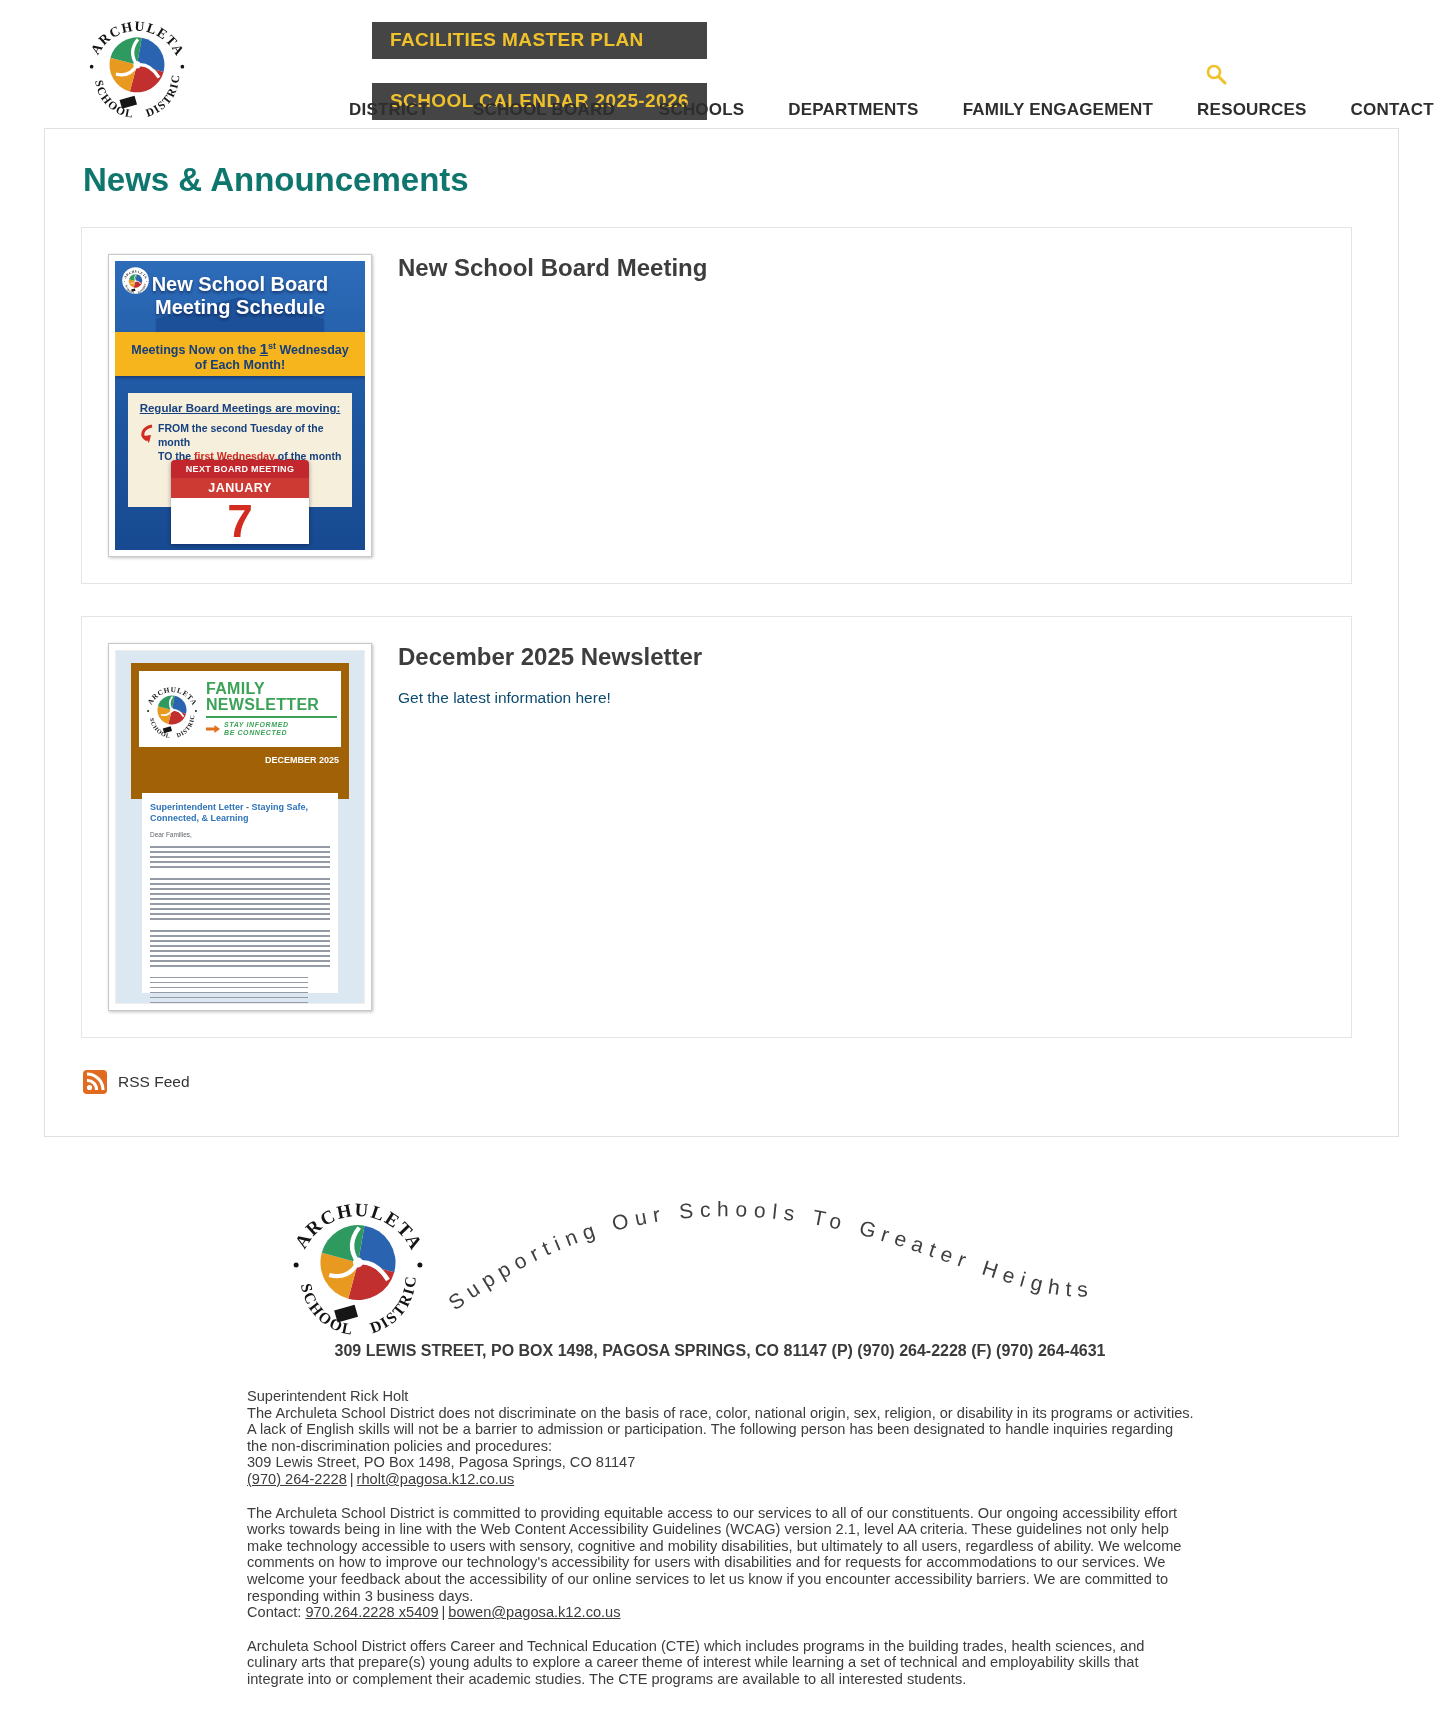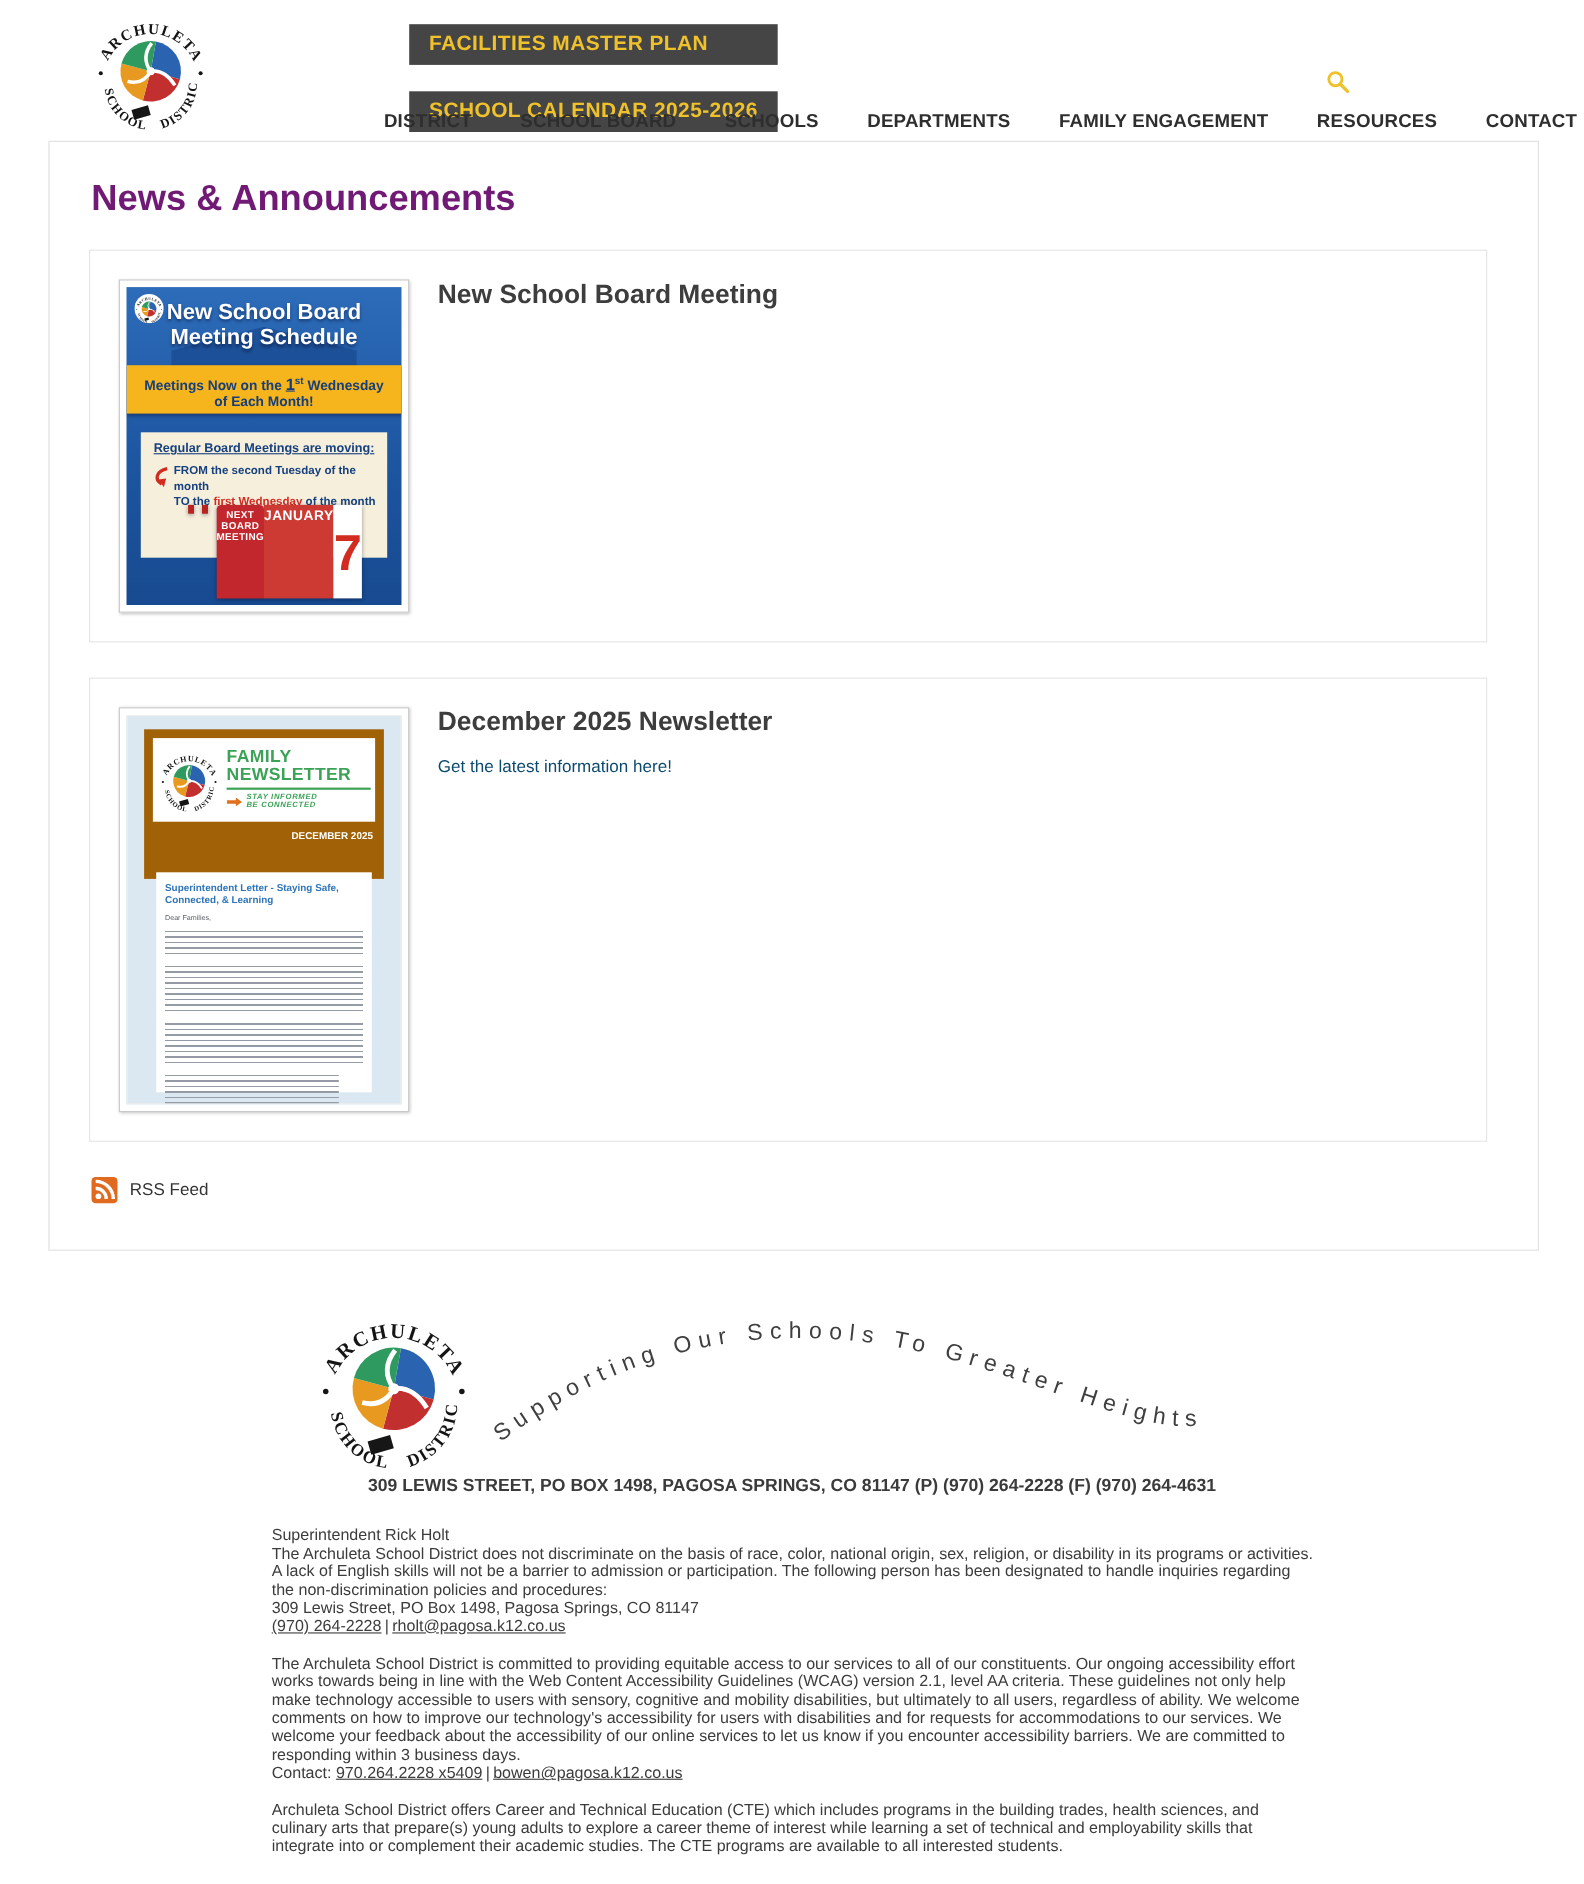--- a/index.html
+++ b/index.html
@@ -22,21 +22,21 @@
   .top-btn.login { font-weight:normal; font-size:19px; }
   .search-btn { position:absolute; left:1204px; top:62px; width:24px; height:24px; }
   .main-nav { position:absolute; left:349px; top:100px; display:flex; gap:44px; }
   .main-nav a { color:#2e2e2e; font-weight:bold; font-size:17px; letter-spacing:.2px; text-decoration:none; white-space:nowrap; }
 
   
   .content-box {
     position:absolute; left:44px; top:128px; width:1355px;
     background:#fff; border:1px solid #e0e0e0; padding:20px 0 42px;
   }
-  .page-title { color:#701a75; font-size:33px; font-weight:bold; margin:12px 0 28px 38px; }
+  .page-title { color:#0f766e; font-size:33px; font-weight:bold; margin:12px 0 28px 38px; }
   .card {
     border:1px solid #e4e4e4; margin:0 46px 32px 36px; padding:26px;
     display:flex; gap:26px; align-items:flex-start; background:#fff;
   }
   .card-title { color:#3d3d3d; font-size:24px; font-weight:bold; text-decoration:none; display:block; }
   .card-summary { font-size:15.5px; color:#0c4a6e; margin-top:18px; }
 
   .img-frame {
     flex:0 0 auto; width:264px; background:#fff; border:1px solid #c8c8c8;
     padding:6px; box-shadow:1px 1px 3px rgba(0,0,0,.25); cursor:pointer;
@@ -55,22 +55,22 @@
     box-shadow:0 2px 3px rgba(0,0,30,.35); }
   .flyer-banner .b-num { font-size:15px; text-decoration:underline; }
   .flyer-banner .b-ord { vertical-align:super; font-size:9px; }
   .flyer-panel { position:absolute; top:132px; left:13px; right:13px; height:114px;
     background:#f6efdc; padding-top:9px; text-align:center; }
   .mv-title { color:#16407e; font-weight:bold; font-size:11.5px; text-decoration:underline; }
   .ft-row { margin:7px 4px 0 30px; text-align:left; position:relative; }
   .ft-arrow { position:absolute; left:-20px; top:3px; width:16px; height:22px; }
   .from-line,.to-line { color:#16407e; font-weight:bold; font-size:10.5px; line-height:14px; }
   .to-line .hl { color:#d22b20; }
-  .flyer-cal { position:absolute; left:56px; width:158px; top:198px; bottom:6px;
-    display:flex; filter:drop-shadow(0 1px 2px rgba(0,0,30,.4)); }
+  .flyer-cal { position:absolute; left:56px; width:138px; top:198px; bottom:6px;
+    display:flex; flex-direction:column; filter:drop-shadow(0 1px 2px rgba(0,0,30,.4)); }
   .cal-binding { height:8px; width:82%; margin:0 auto;
     background:repeating-linear-gradient(90deg,#b8221f 0 5px,transparent 5px 13px); }
   .cal-tab { background:#c1272d; color:#fff; font-weight:bold; font-size:9px; letter-spacing:.3px;
     text-align:center; padding:4px 0; border-radius:4px 4px 0 0; }
   .cal-month { background:#cd3a33; color:#fff; font-weight:bold; font-size:12.5px; letter-spacing:.5px;
     text-align:center; padding:3px 0; }
   .cal-body { background:#fff; flex:1; display:flex; align-items:center; justify-content:center; }
   .cal-day { color:#d22b20; font-size:46px; font-weight:bold; line-height:46px; }
 
   

